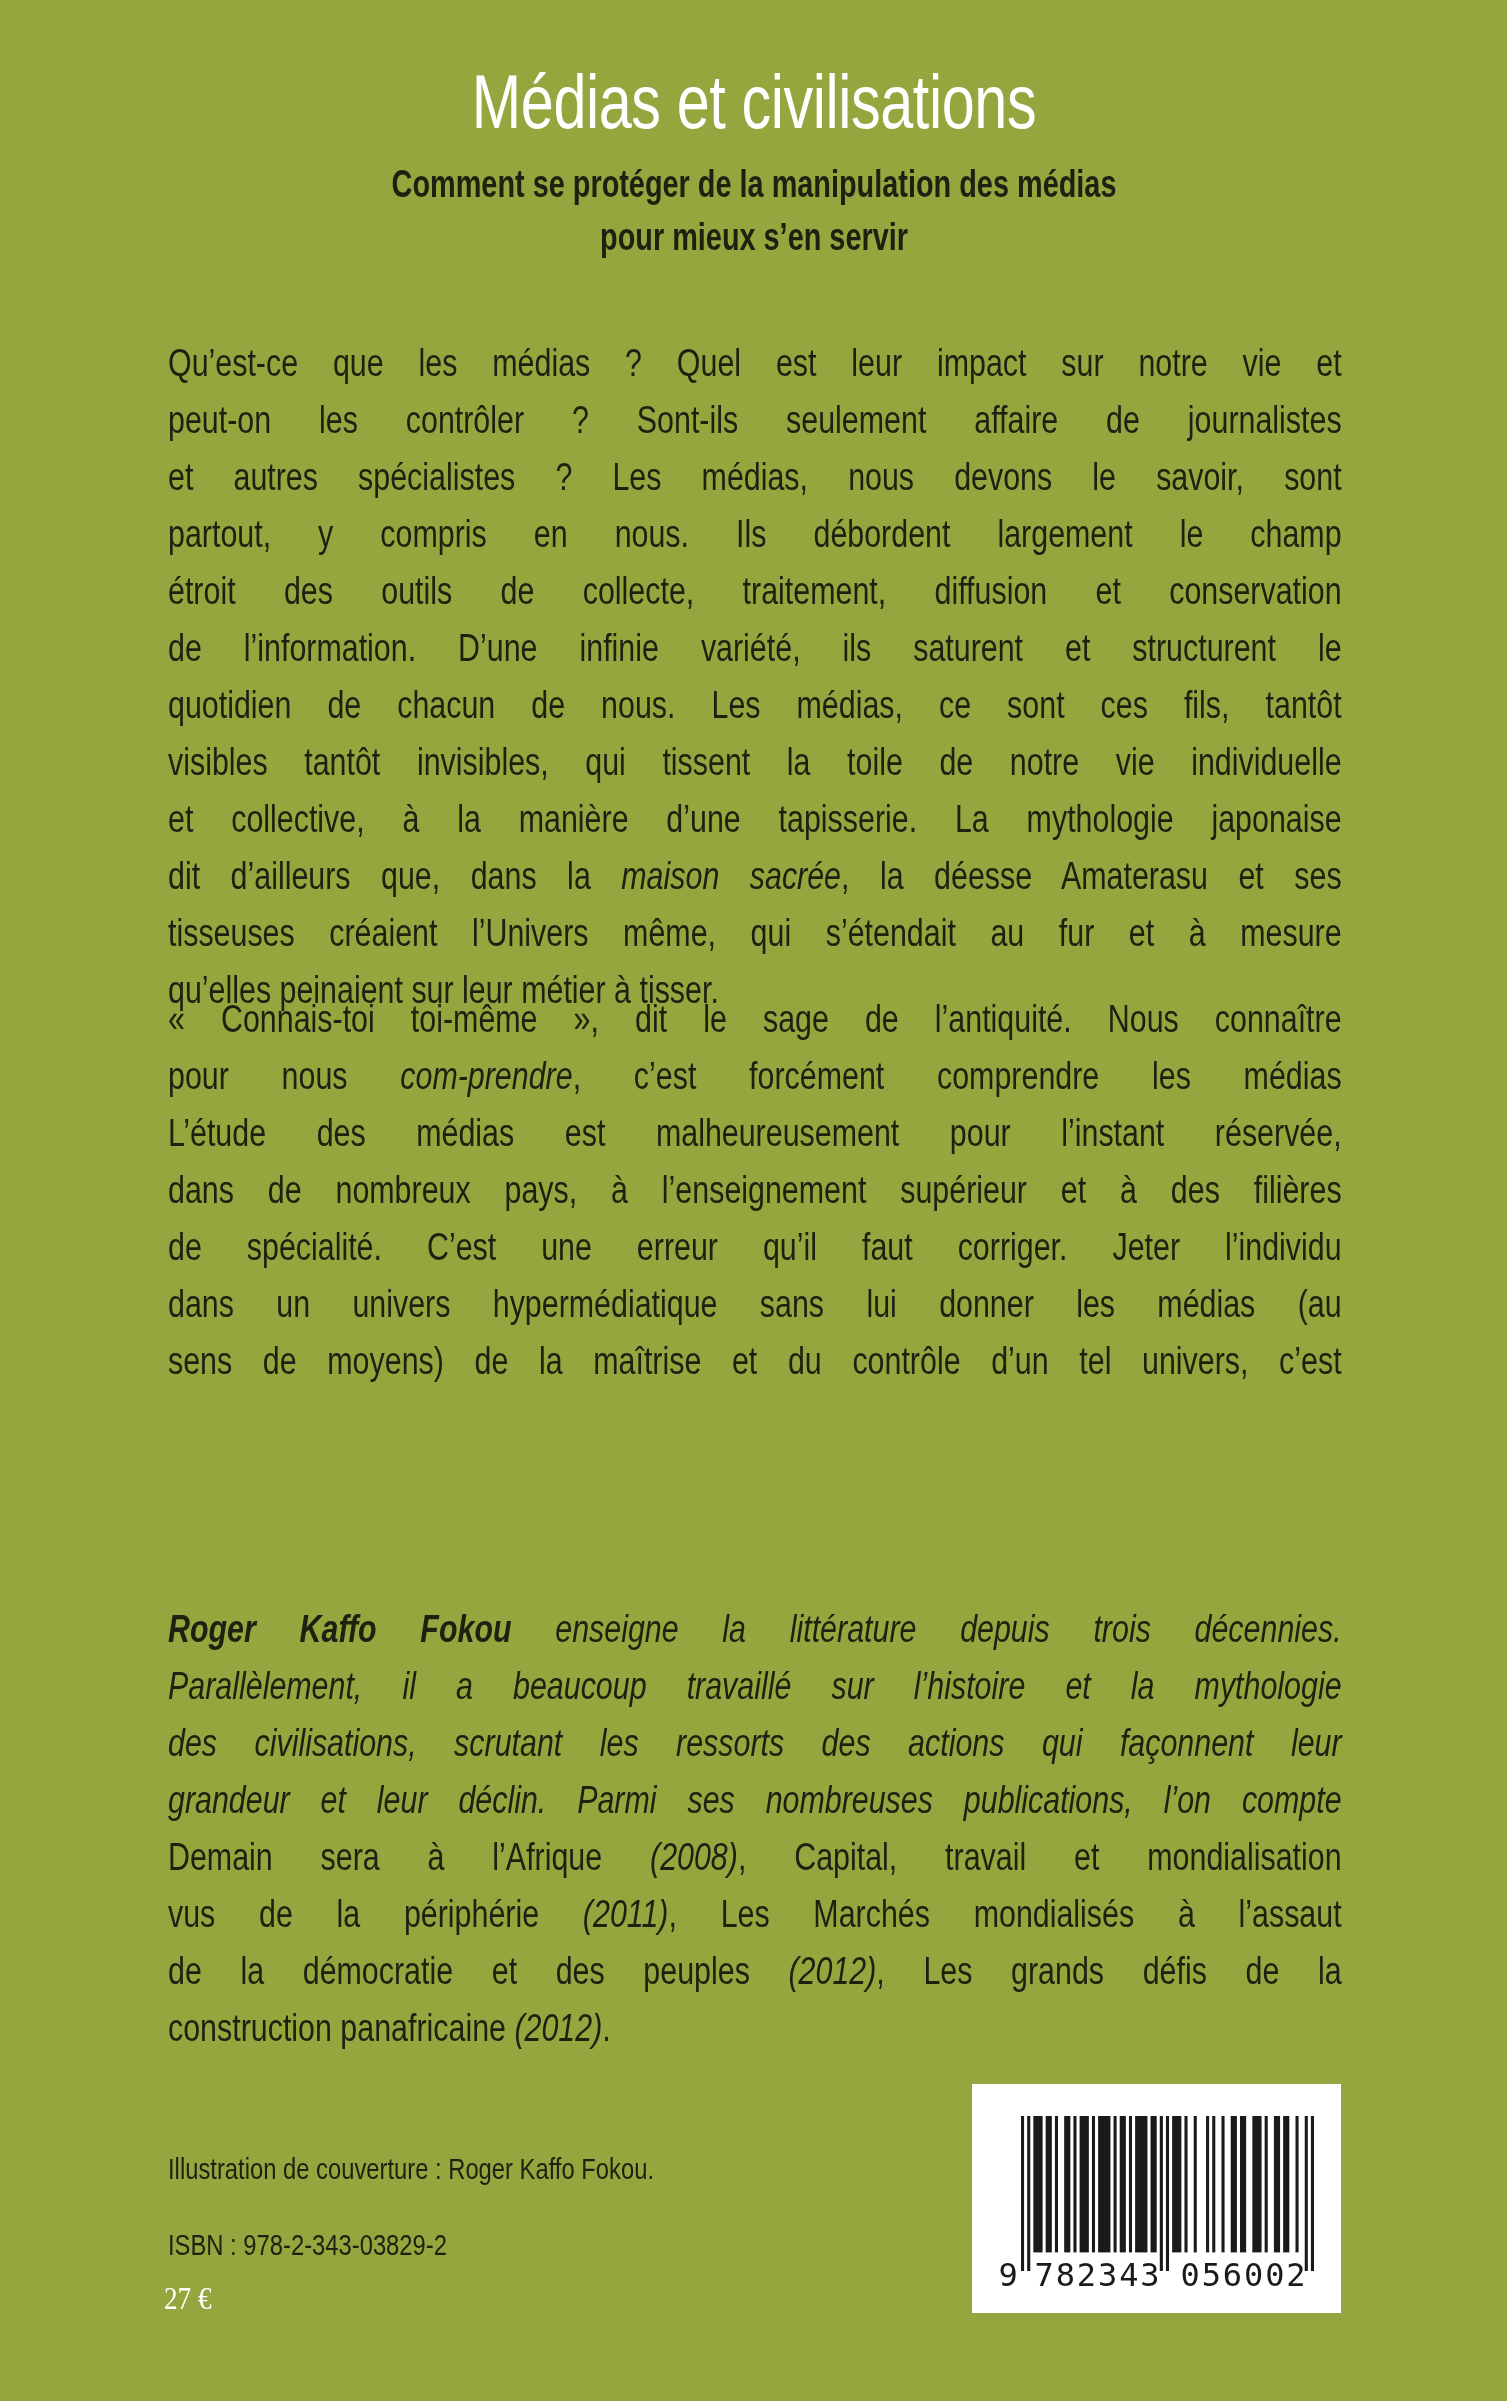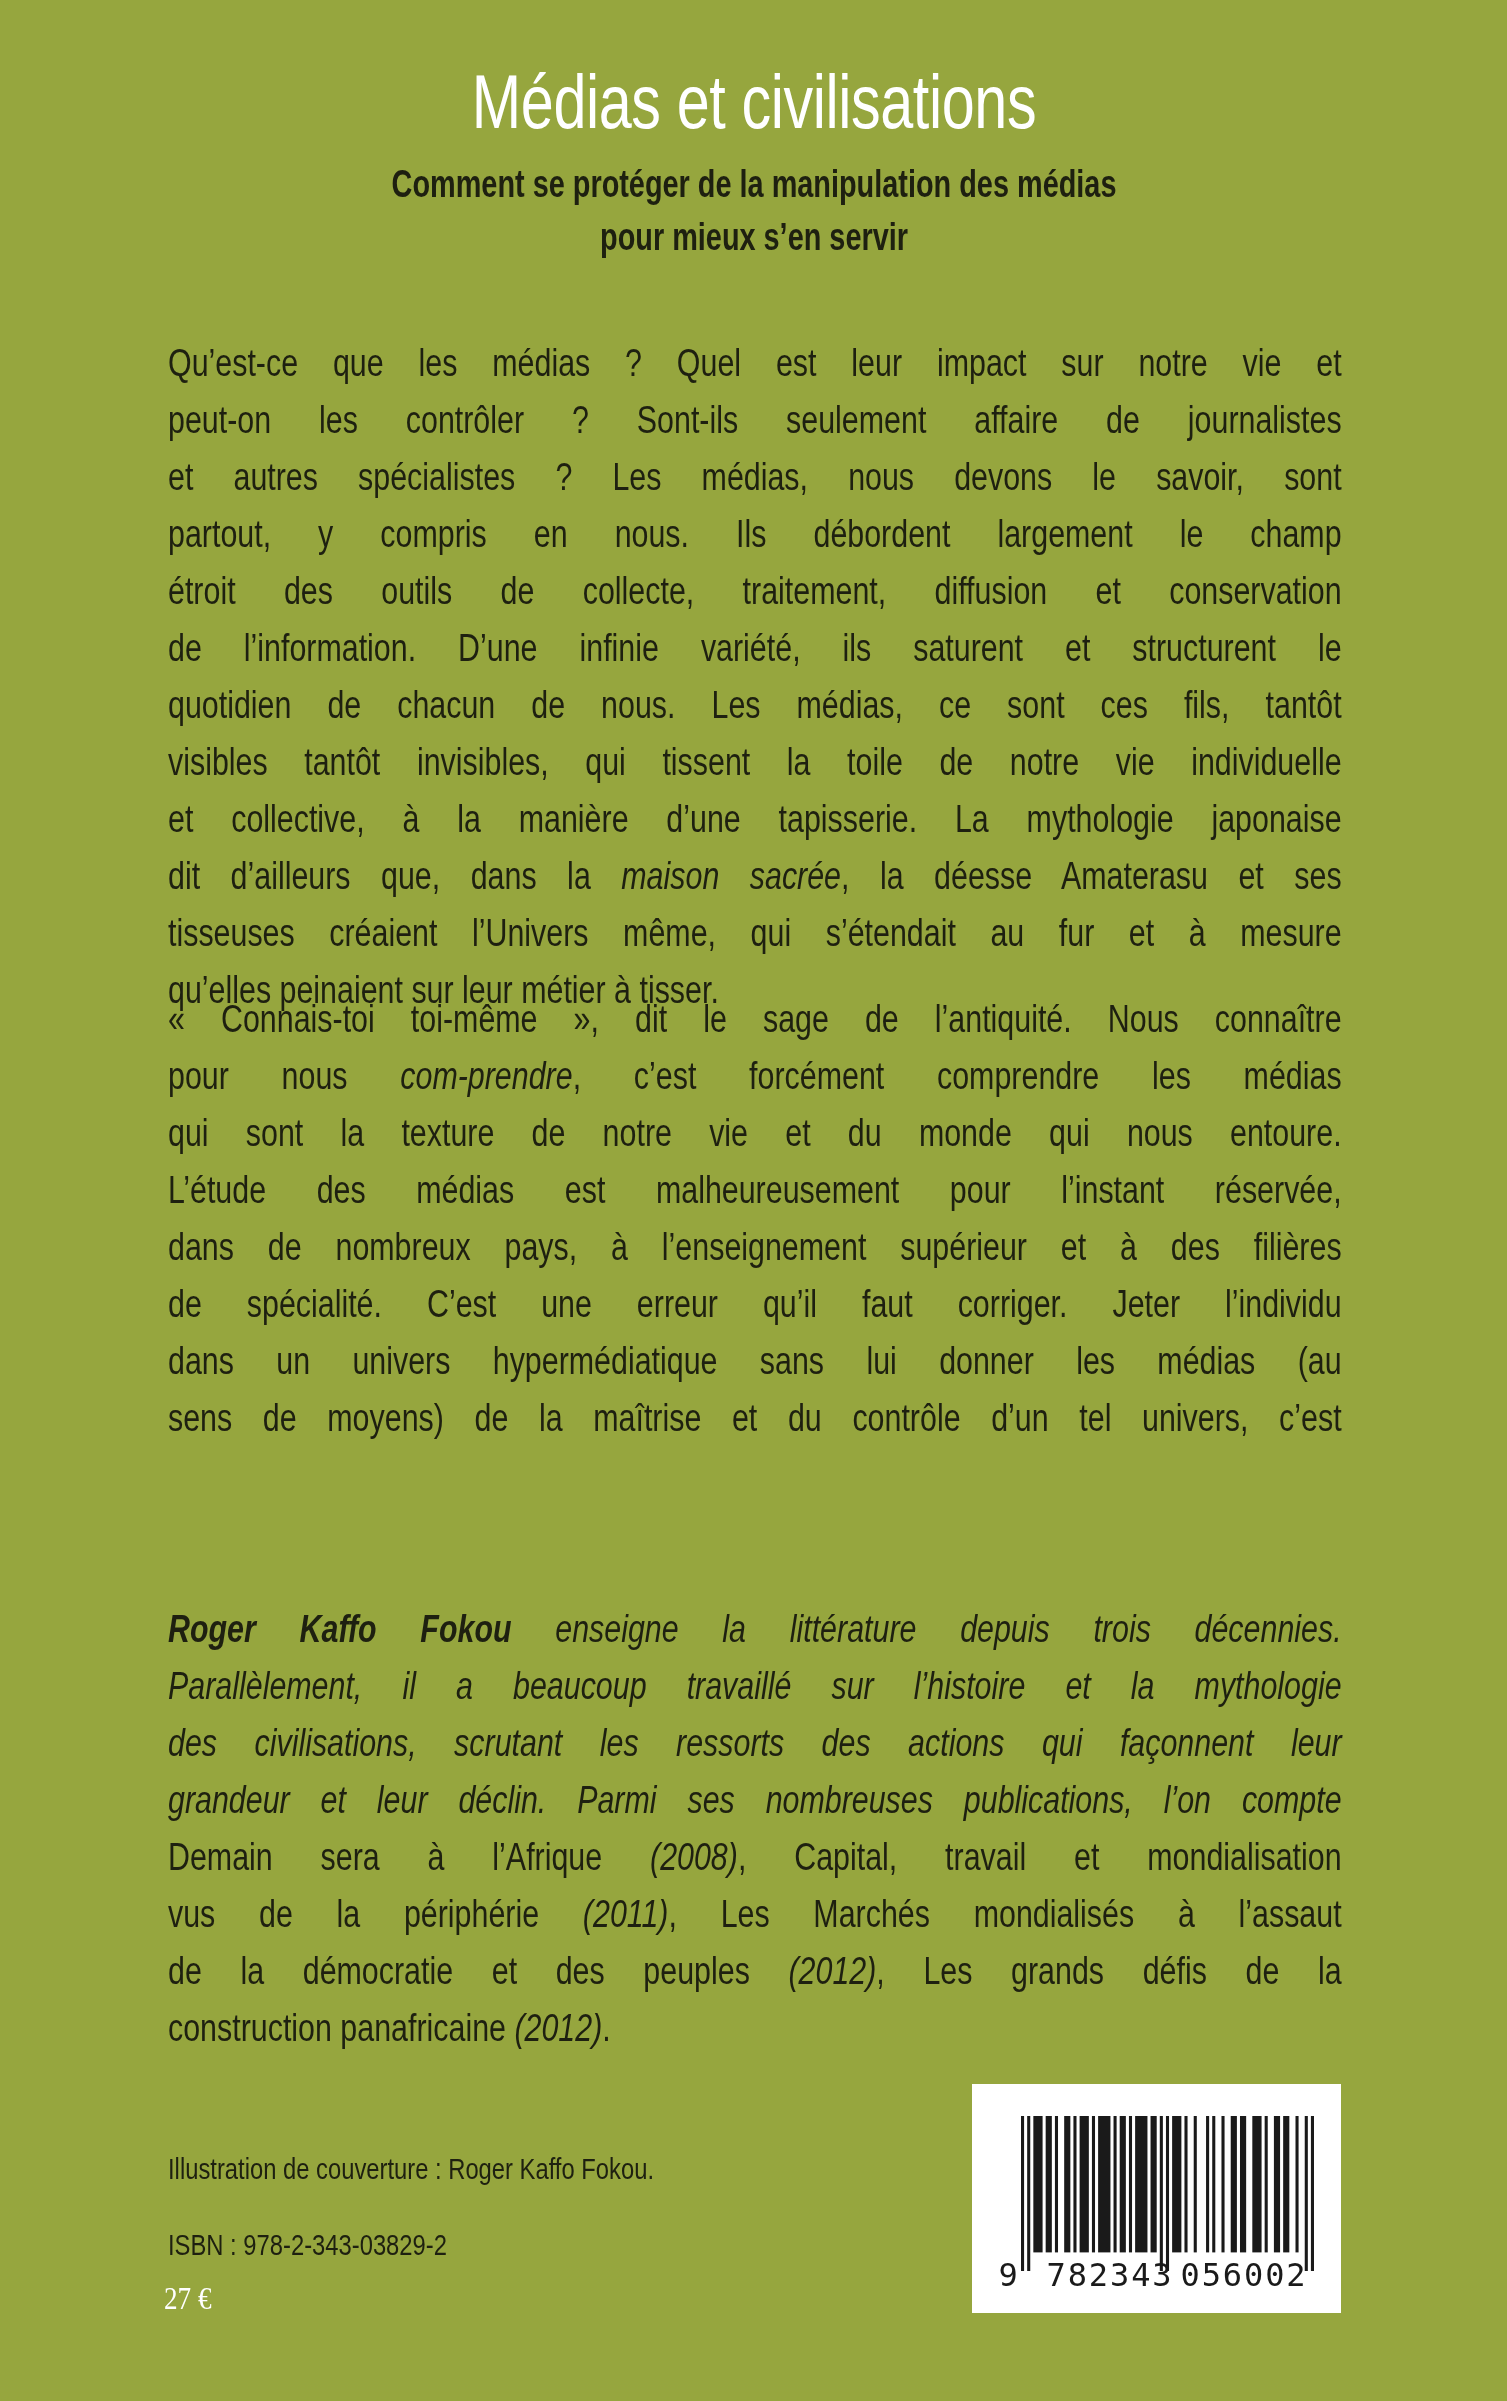--- a/index.html
+++ b/index.html
@@ -126,23 +126,20 @@
       <span class="inner">qu’elles peinaient sur leur métier à tisser.</span>
     </div>
 </div>
 
 <div class="body-block" id="para2">
   <div class="line">
       <span class="inner">« Connais-toi toi-même », dit le sage de l’antiquité. Nous connaître</span>
     </div>
   <div class="line">
       <span class="inner"><span>pour nous </span><span class="it">com-prendre</span><span>, c’est forcément comprendre les médias</span></span>
-    </div>
-  <div class="line">
-      <span class="inner">qui sont la texture de notre vie et du monde qui nous entoure.</span>
     </div>
   <div class="line">
       <span class="inner">L’étude des médias est malheureusement pour l’instant réservée,</span>
     </div>
   <div class="line">
       <span class="inner">dans de nombreux pays, à l’enseignement supérieur et à des filières</span>
     </div>
   <div class="line">
       <span class="inner">de spécialité. C’est une erreur qu’il faut corriger. Jeter l’individu</span>
     </div>
@@ -222,17 +219,17 @@
       <rect x="82" y="0" width="2" height="44"></rect>
         <rect x="85" y="0" width="2" height="44"></rect>
       <rect x="89" y="0" width="1" height="44"></rect>
 
       <rect x="92" y="0" width="1" height="50"></rect>
         <rect x="94" y="0" width="1" height="50"></rect>
     </g>
   </svg>
   <div class="barcode-digits">
     <span style="left:0px;">9</span>
-    <span style="left:48px;">782343</span>
+    <span style="left:36px;">782343</span>
     <span style="left:182px;">056002</span>
   </div>
 </div>
 
 
 </body></html>

